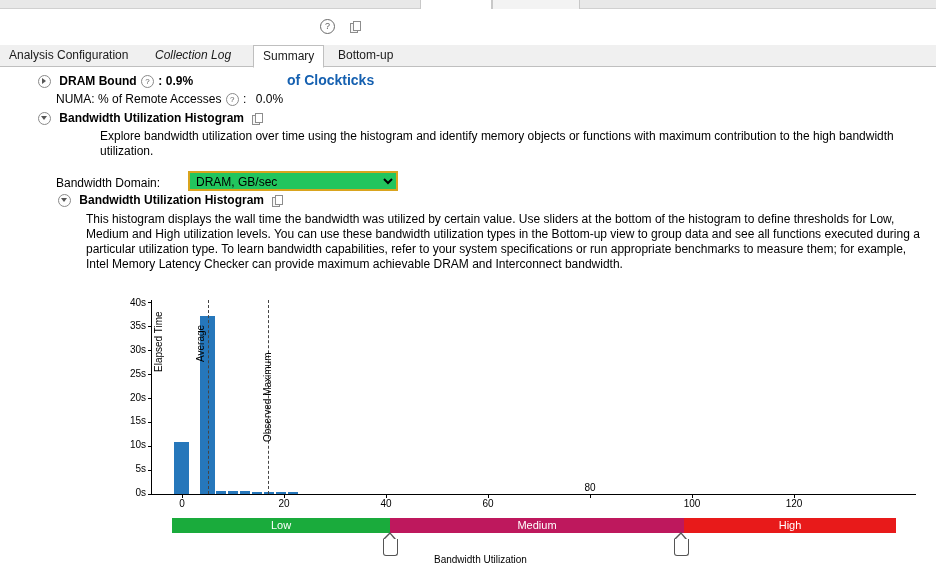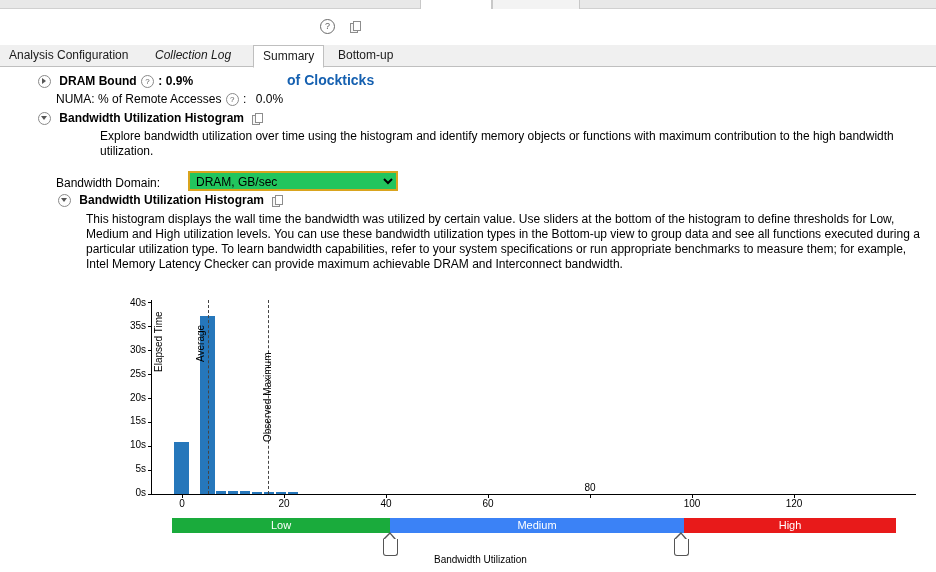--- a/index.html
+++ b/index.html
@@ -275,21 +275,21 @@
   .seg {
     position: absolute;
     height: 15px;
     color: #ffffff;
     font-size: 11px;
     text-align: center;
     line-height: 15px;
     font-weight: normal;
   }
   .seg.low { background: #1aab3c; }
-  .seg.medium { background: #3b82f6; }
+  .seg.medium { background: #be185d; }
   .seg.high { background: #e81a1a; }
   .slider-handle {
     position: absolute;
     width: 13px;
     height: 16px;
     background: #ffffff;
     border: 1px solid #555;
     border-top: none;
     border-radius: 0 0 3px 3px;
   }

